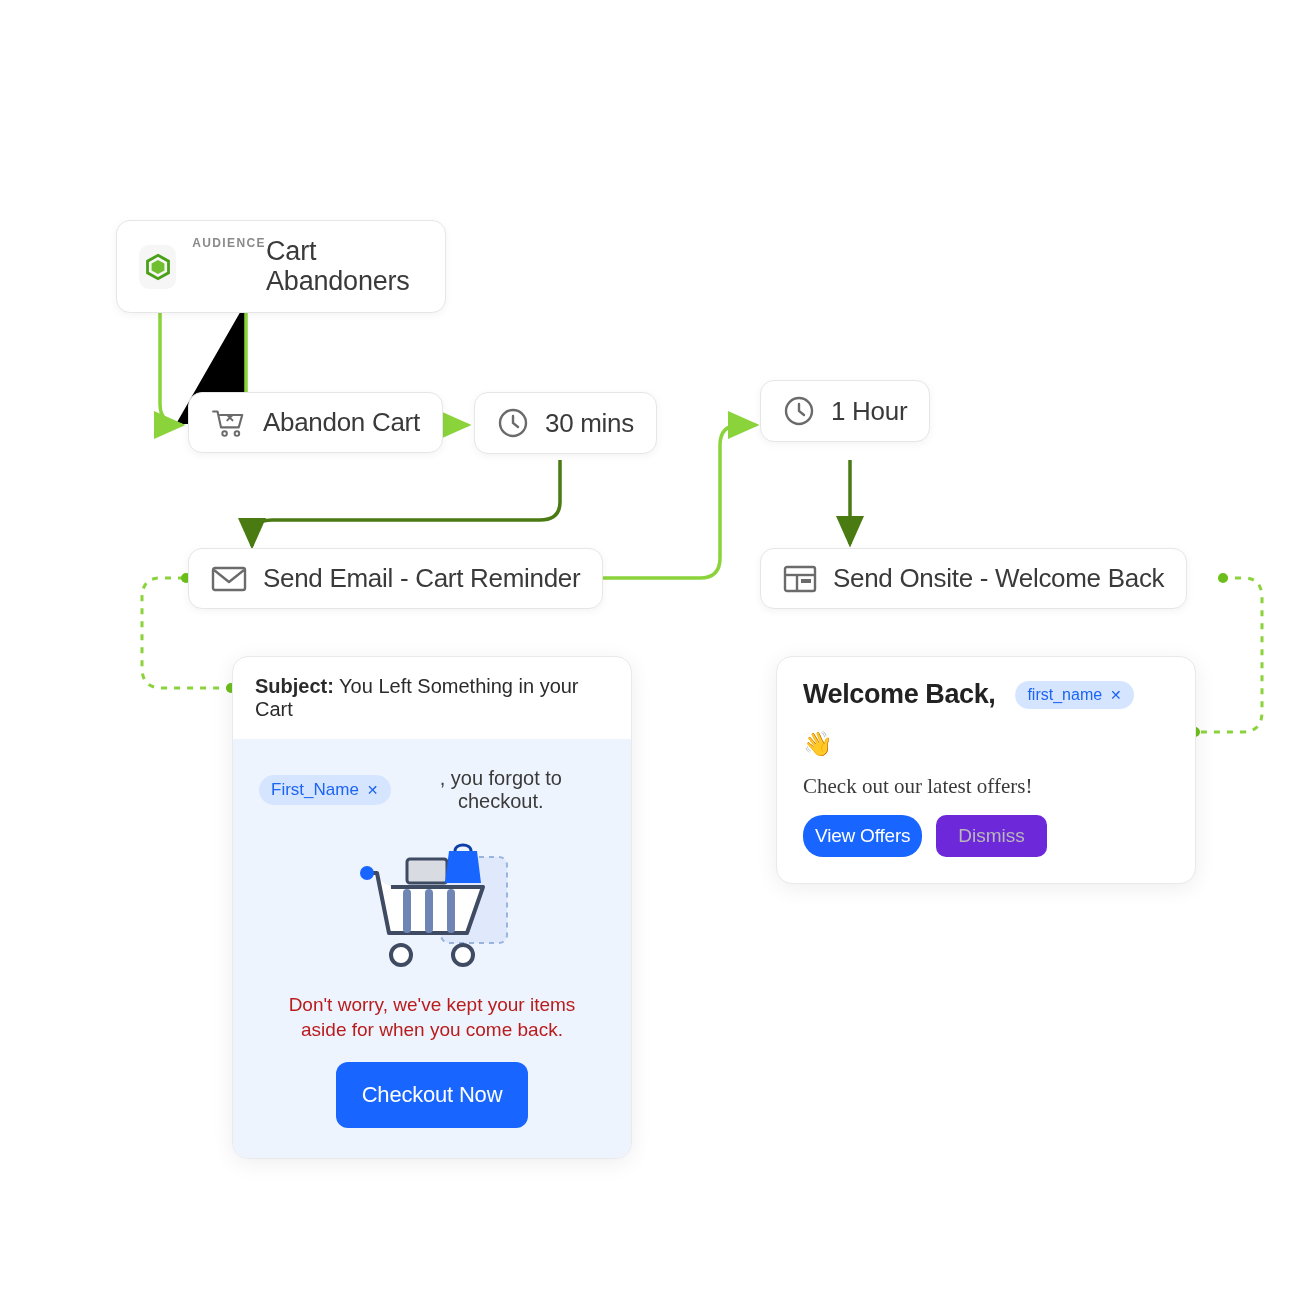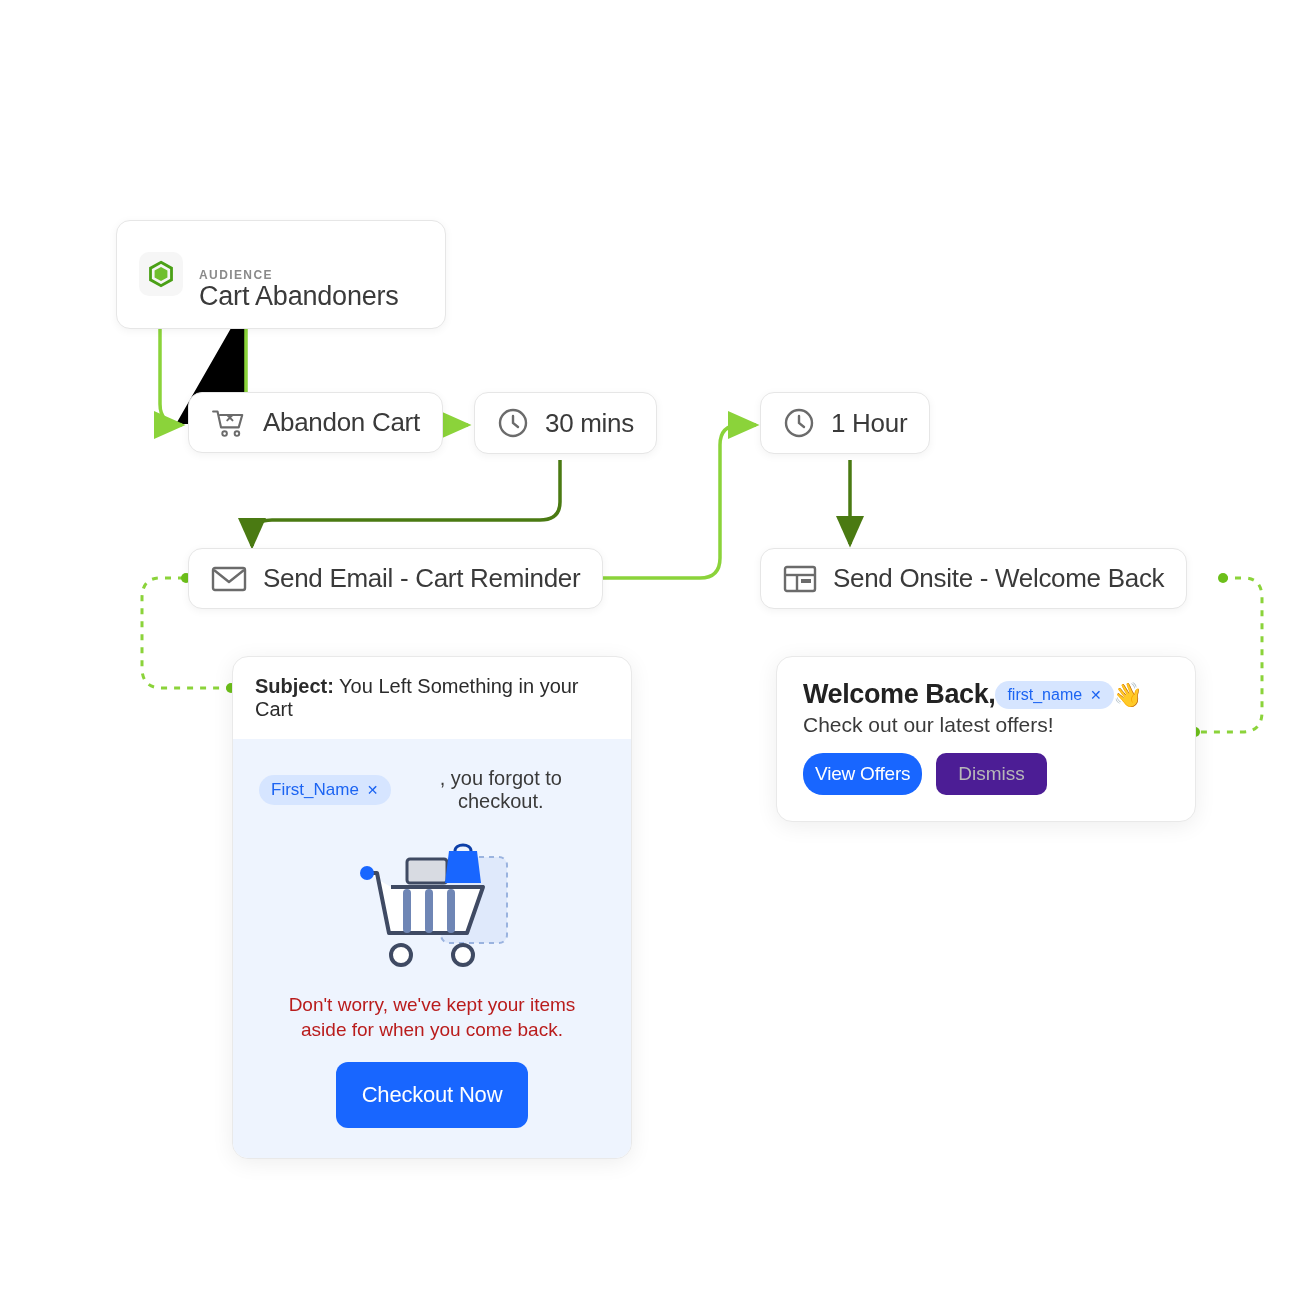--- a/index.html
+++ b/index.html
@@ -13,21 +13,21 @@
     box-shadow: 0 2px 8px rgba(0,0,0,0.05);
     display: flex;
     align-items: center;
     padding: 14px 22px;
     font-size: 26px;
     letter-spacing: -0.3px;
     color: #3a3a3a;
   }
   .node .icon { margin-right: 16px; display: inline-flex; align-items: center; justify-content: center; }
   .audience-node { padding: 16px 22px; }
-  .audience-node .meta { display: flex; flex-direction: column; line-height: 1.1; margin-top: 32px; }
+  .audience-node .meta { display: flex; flex-direction: row; line-height: 1.1; }
   .audience-node .kicker { font-size: 12px; letter-spacing: 1.4px; color: #8a8a8a; font-weight: 600; }
   .audience-node .title { font-size: 27px; color: #3a3a3a; letter-spacing: -0.2px; }
   .seg-icon {
     width: 44px; height: 44px; border-radius: 10px; background: #f6f6f6; display:flex; align-items:center; justify-content:center;
   }
   
   .card {
     position: absolute;
     background: #ffffff;
     border: 1px solid #e9e9e9;
@@ -51,26 +51,26 @@
     background: #d6e5ff; color:#1c64f2; border-radius: 16px;
     padding: 5px 12px; font-size: 17px; font-weight: 500;
   }
   .tag-pill .x { font-size: 14px; }
   .cart-illus { margin: 8px auto 14px; width: 190px; height: 150px; }
   .email-body .sub { font-size: 19px; line-height: 1.3; margin: 6px 14px 20px; color:#b91c1c; }
   .btn-primary {
     display:inline-block; background:#1866ff; color:#fff; font-size:22px; padding:20px 26px; border-radius:12px; font-weight:500; letter-spacing:-0.2px; cursor:pointer;
   }
   .btn-secondary {
-    display:inline-block; background:#4c1d95; color:#b8b8b8; font-size:19px; padding:10px 22px; border-radius:10px; cursor:pointer;
+    display:inline-block; background:#6d28d9; color:#b8b8b8; font-size:19px; padding:10px 22px; border-radius:10px; cursor:pointer;
   }
   .popup-card { width: 420px; padding: 22px 26px 26px; }
-  .popup-title-row { display:flex; align-items:center; gap:0; flex-wrap:wrap; }
+  .popup-title-row { display:flex; align-items:center; gap:20px; flex-wrap:wrap; }
   .popup-title { font-size: 27px; font-weight: 700; color:#222; letter-spacing:-0.4px; }
-  .popup-sub { font-size: 21px; color:#3a3a3a; margin-top: 3px; }
+  .popup-sub { font-size: 21px; color:#3a3a3a; margin-top: 16px; font-family: Liberation Serif, serif; }
   .popup-btns { display:flex; gap:14px; margin-top:16px; align-items:center; }
   .btn-primary.sm { font-size:19px; padding:10px 12px; border-radius:20px; }
   .emoji { font-size: 24px; }
   svg.connector { position:absolute; overflow:visible; pointer-events:none; }
   .dot { position:absolute; width:10px; height:10px; border-radius:50%; background:#6cbf1a; }
 </style>
 </head>
 <body>
 
 <div class="canvas">
@@ -165,21 +165,21 @@
   <div class="node" style="left:188px; top:548px;">
     <span class="icon">
       <svg width="36" height="28" viewBox="0 0 36 28">
           <rect x="2" y="3" width="32" height="22" rx="2" fill="none" stroke="#6b6b6b" stroke-width="2.4"></rect>
           <path d="M3 5l15 12L33 5" fill="none" stroke="#6b6b6b" stroke-width="2.4" stroke-linejoin="round"></path>
         </svg>
     </span>
     <span>Send Email - Cart Reminder</span>
   </div>
 
-  <div class="node" style="left:760px; top:392px;align-items:flex-end;">
+  <div class="node" style="left:760px; top:380px;align-items:flex-end;">
     <span class="icon">
       <svg width="32" height="32" viewBox="0 0 32 32">
           <circle cx="16" cy="16" r="13" fill="none" stroke="#6b6b6b" stroke-width="2.4"></circle>
           <path d="M16 9v7l5 4" fill="none" stroke="#6b6b6b" stroke-width="2.4" stroke-linecap="round"></path>
         </svg>
     </span>
     <span>1 Hour</span>
   </div>
 
   <div class="node" style="left:760px; top:548px;">

